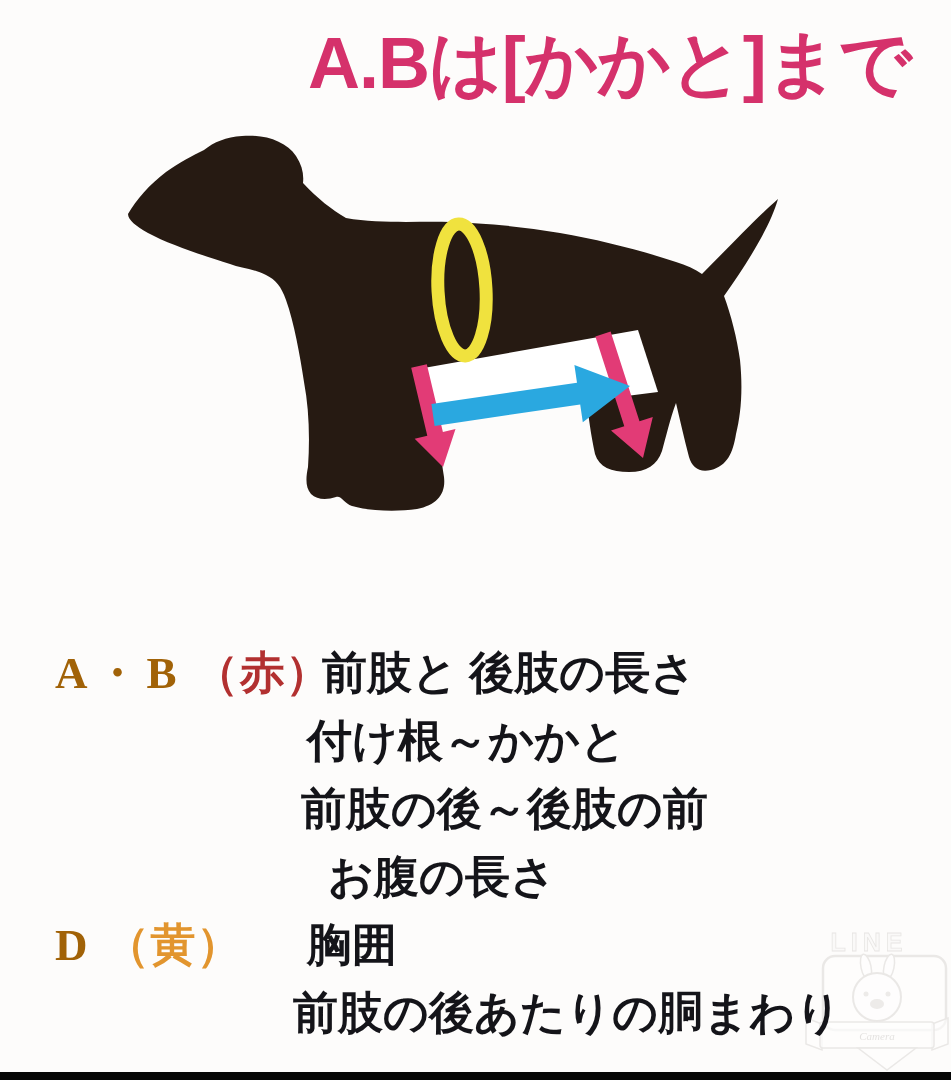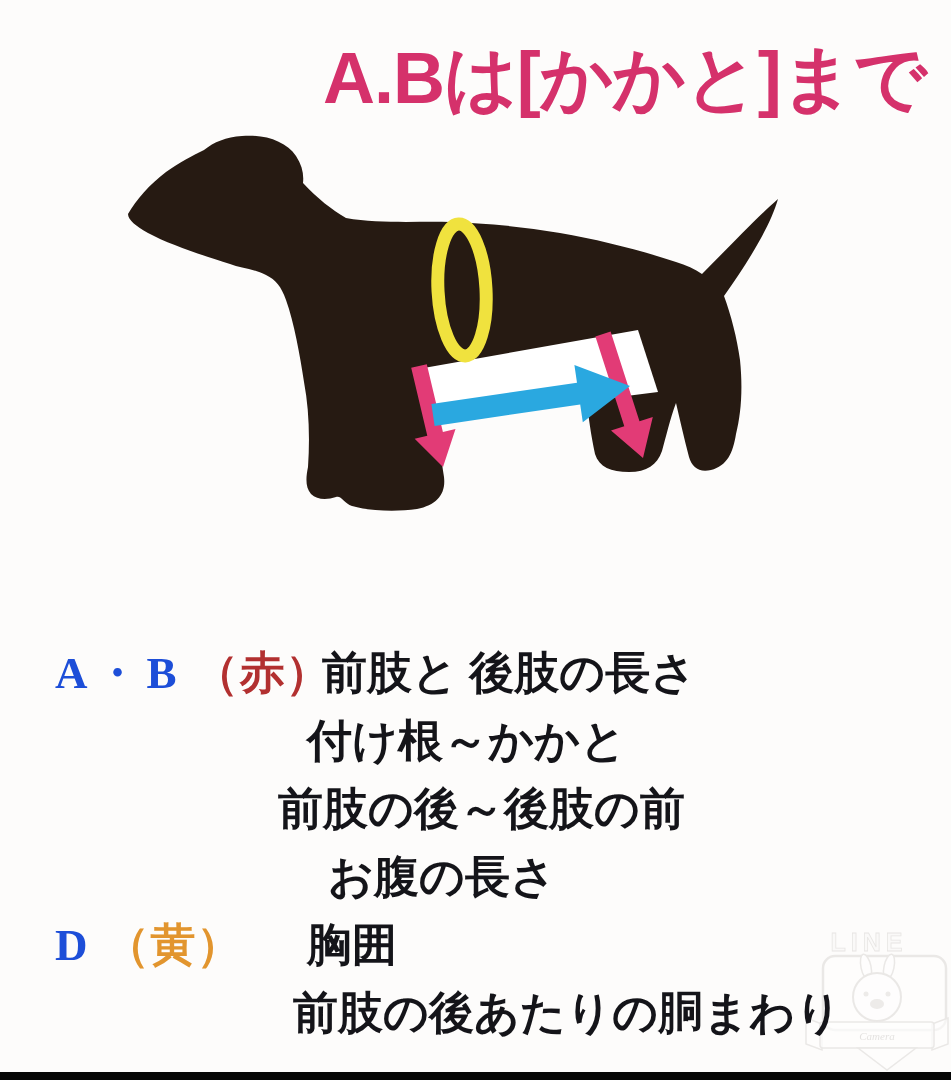--- a/index.html
+++ b/index.html
@@ -3,33 +3,33 @@
 <meta charset="utf-8">
 <style>
   html,body{margin:0;padding:0;}
   body{
     width:951px;height:1080px;position:relative;overflow:hidden;
     background:#fdfcfb;
     font-family:"Liberation Serif","DejaVu Serif",serif;
   }
   .page{position:absolute;inset:0;}
   .title{
-    position:absolute;left:308px;top:22px;margin:15px;
+    position:absolute;left:308px;top:22px;margin:0;
     font-family:"Liberation Sans","DejaVu Sans",sans-serif;
     font-weight:700;font-size:72px;line-height:1.15;letter-spacing:-1px;
     color:#d5316b;white-space:nowrap;
   }
   .figure-svg{position:absolute;left:0;top:0;width:951px;height:1080px;}
   .txt{
     position:absolute;font-size:45px;line-height:1.12;color:#141419;
     font-weight:600;white-space:nowrap;
   }
   .heading{left:95px;top:578px;}
   .row-label{font-weight:700;}
-  .row-label .letters{letter-spacing:7px;color:#1d4ed8;}
+  .row-label .letters{letter-spacing:7px;color:#a16207;}
   .row-label .note{margin-left:10px;letter-spacing:1px;}
   .note-red{color:#b23030;}
   .note-blue{color:#4173a6;}
   .note-orange{color:#e2952e;}
   .bottom-bar{
     position:absolute;left:0;top:1072px;width:951px;height:8px;background:#060606;
   }
 </style>
 </head>
 <body>
@@ -104,21 +104,21 @@
 
   <h1 class="title">A.Bは[かかと]まで</h1>
 
 
   <div class="txt row-label" style="left:55px;top:648px;">
     <span class="letters">A・B</span><span class="note note-red">（赤）</span>
   </div>
   <div class="txt" style="left:322px;top:648px;">前肢と 後肢の長さ</div>
   <div class="txt" style="left:307px;top:716px;">付け根～かかと</div>
 
-  <div class="txt" style="left:278px;top:784px;">前肢の後～後肢の前</div>
+  <div class="txt" style="left:301px;top:784px;">前肢の後～後肢の前</div>
   <div class="txt" style="left:308px;top:852px;margin-left:20px;">お腹の長さ</div>
 
   <div class="txt row-label" style="left:55px;top:920px;">
     <span class="letters">D</span><span class="note note-orange">（黄）</span>
   </div>
   <div class="txt" style="left:283px;top:920px;margin-left:24px;">胸囲</div>
   <div class="txt" style="left:293px;top:988px;text-align:center;">前肢の後あたりの胴まわり</div>
 
   <div class="bottom-bar"></div>
 </div>

